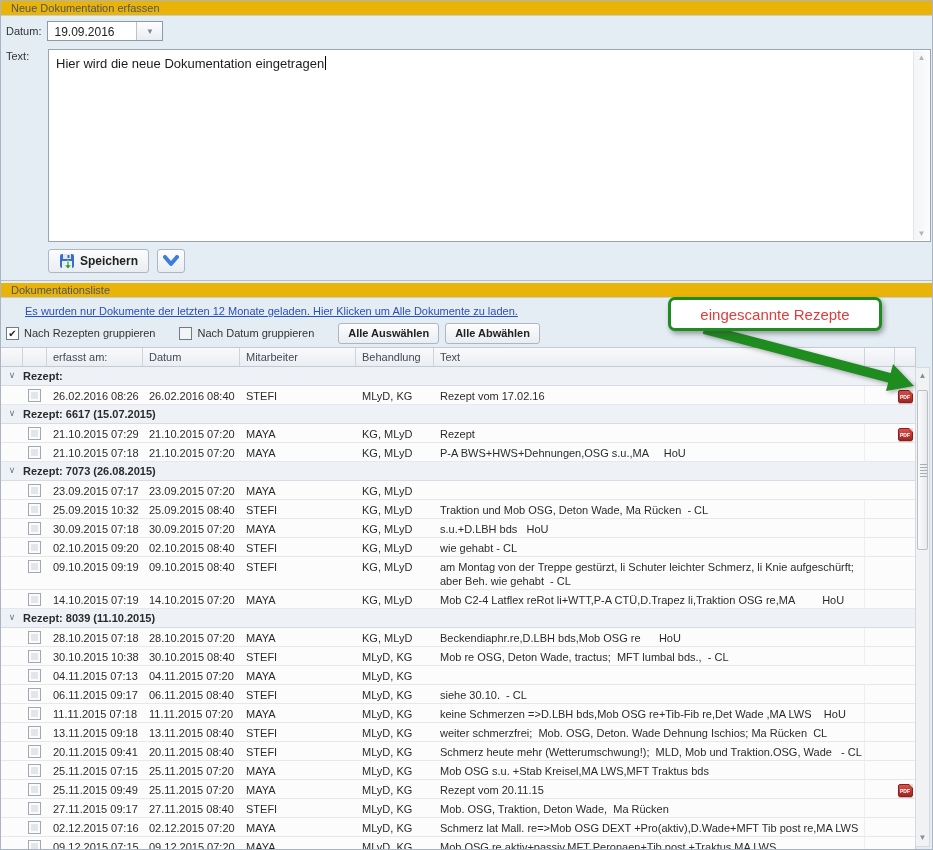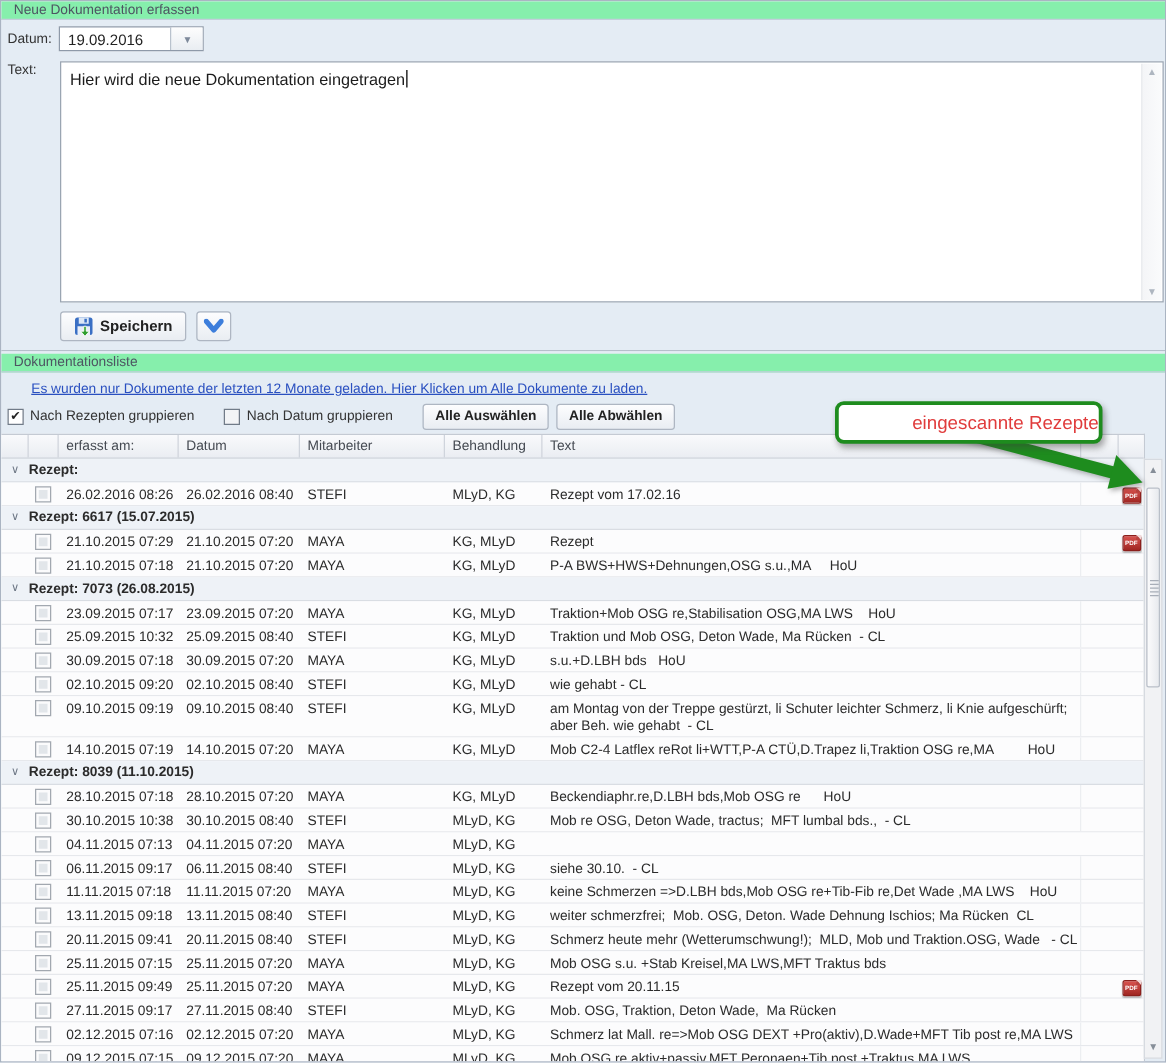--- a/index.html
+++ b/index.html
@@ -5,21 +5,21 @@
   * { box-sizing: border-box; margin: 0; padding: 0; }
   html,body { width:933px; height:850px; overflow:hidden; }
   body {
     font-family: "Liberation Sans", sans-serif;
     font-size: 11px; color:#333;
     background:#e4ecf4;
     position:relative;
     border:1px solid #aab4c2;
   }
   .titlebar {
-    height:15px; background:#86efac; border-bottom:1px solid #c3cedb;
+    height:15px; background:#eab308; border-bottom:1px solid #c3cedb;
     color:#4d5562; padding-left:10px; line-height:15px; font-size:11px;
   }
   
   #new-doc-panel { position:absolute; top:0; left:0; width:100%; height:279px; background:#e4ecf4; }
   .datum-row { position:absolute; top:20px; left:5px; display:flex; align-items:center; }
   .field-label { color:#333; font-size:11px; }
   .date-box { margin-left:6px; display:flex; border:1px solid #8e9aa9; background:#fff; height:20px; }
   .date-value { width:88px; padding:3px 0 0 6px; font-size:12px; color:#222; }
   .drop-btn {
     width:26px; border-left:1px solid #b9c2cd; background:linear-gradient(#fdfdfd,#e9edf2);
@@ -94,22 +94,22 @@
   .vscroll .sarr { position:absolute; left:0; width:100%; height:16px; text-align:center; color:#868e98; font-size:8px; line-height:16px; cursor:pointer; }
   .vthumb {
     position:absolute; left:1px; width:11px; top:22px; height:160px;
     background:linear-gradient(90deg,#fbfbfc,#e8eaee); border:1px solid #b9bfc8; border-radius:2px; cursor:grab;
   }
   .vthumb .grip { position:absolute; top:50%; left:2px; width:7px; height:1px; background:#a8aeb8; box-shadow:0 -3px 0 #a8aeb8, 0 3px 0 #a8aeb8, 0 -6px 0 #a8aeb8, 0 6px 0 #a8aeb8; }
   
   .callout {
     position:absolute; left:667px; top:296px; width:214px; height:34px; z-index:20;
     background:#fff; border:3px solid #1e8c1e; border-radius:7px;
-    display:flex; align-items:center; justify-content:flex-end;
-    font-size:15px; color:#e03c3c; box-shadow:2px 3px 5px rgba(60,60,60,.45);margin-top:24px;
+    display:flex; align-items:center; justify-content:center;
+    font-size:15px; color:#e03c3c; box-shadow:2px 3px 5px rgba(60,60,60,.45);
   }
   .arrow-svg { position:absolute; left:655px; top:288px; z-index:19; pointer-events:none;
     filter:drop-shadow(2px 2px 2px rgba(0,0,0,.3)); }
 </style>
 </head>
 <body>
 
 <div id="new-doc-panel">
   <div class="titlebar">Neue Dokumentation erfassen</div>
 
@@ -251,21 +251,20 @@
           <div class="cell"></div>
           <div class="cbcell">
             <div class="rowcb">
               <i></i>
             </div>
           </div>
           <div class="cell">23.09.2015 07:17</div>
           <div class="cell">23.09.2015 07:20</div>
           <div class="cell">MAYA</div>
           <div class="cell">KG, MLyD</div>
-          <div class="cell textcell">Traktion+Mob OSG re,Stabilisation OSG,MA LWS    HoU</div>
           <div class="cell"></div>
           <div class="pdfcell"></div>
         </div>
         <div class="trow drow">
           <div class="cell"></div>
           <div class="cbcell">
             <div class="rowcb">
               <i></i>
             </div>
           </div>

